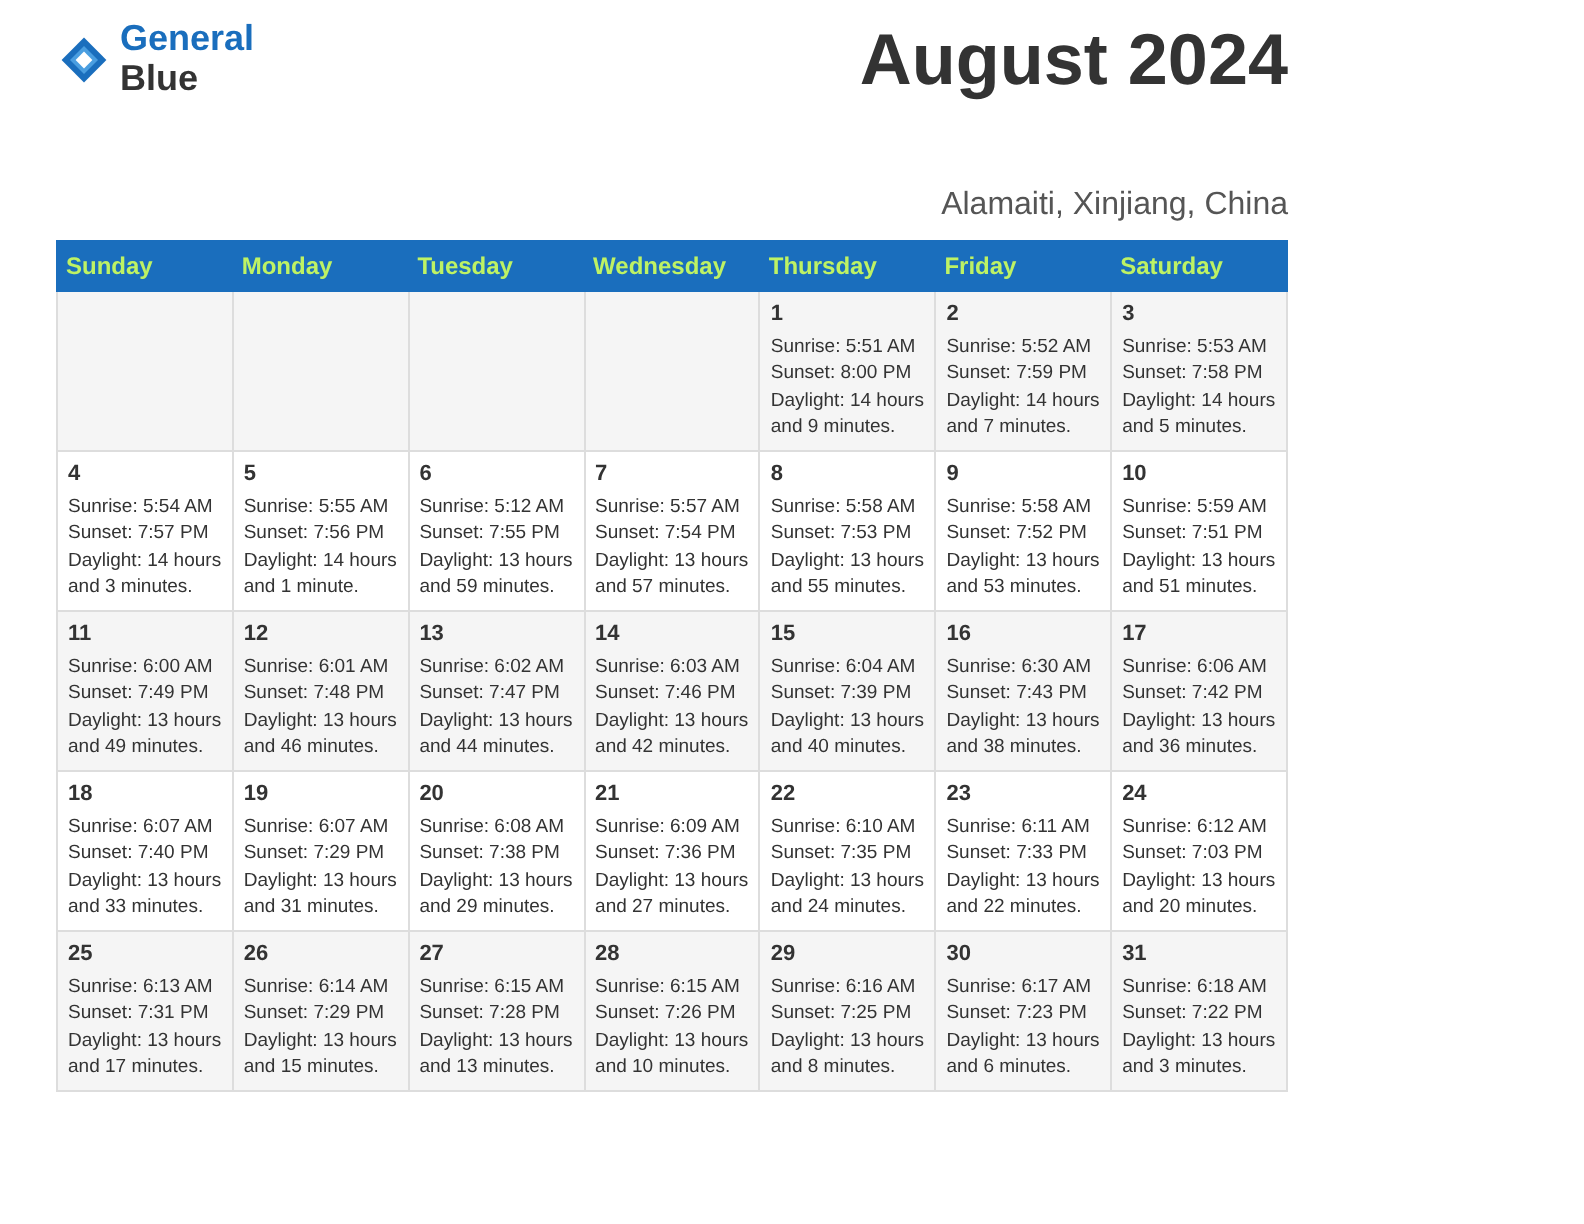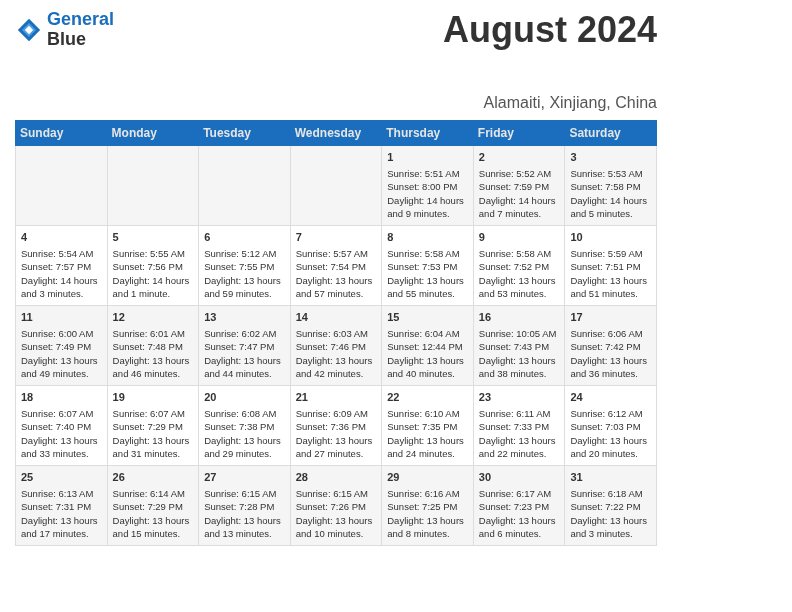--- a/index.html
+++ b/index.html
@@ -5,21 +5,21 @@
     * { margin: 0; padding: 0; box-sizing: border-box; }
     body {
       font-family: Arial, sans-serif;
       background: #fff;
       width: 792px;
       height: 612px;
       overflow: hidden;
     }
     .container {
       width: 672px;
-      padding: 10px 15px;
+      padding: 10px 28px;
     }
     .header {
       display: flex;
       align-items: flex-start;
       justify-content: space-between;
       margin-bottom: 8px;
     }
     .logo {
       display: flex;
       align-items: center;
@@ -55,21 +55,21 @@
     }
     table {
       width: 100%;
       border-collapse: collapse;
       table-layout: fixed;
     }
     thead tr {
       background-color: #1a6ebd;
     }
     thead th {
-      color: #e5e5e5;
+      color: #bef264;
       font-size: 12px;
       font-weight: bold;
       padding: 5px 4px;
       text-align: left;
       border: 1px solid #1a6ebd;
     }
     tbody tr {
       height: 80px;
     }
     tbody tr:nth-child(odd) {
@@ -234,27 +234,27 @@
           <td>
             <span class="day-num">14</span>
             <div>Sunrise: 6:03 AM</div>
             <div>Sunset: 7:46 PM</div>
             <div>Daylight: 13 hours</div>
             <div>and 42 minutes.</div>
           </td>
           <td>
             <span class="day-num">15</span>
             <div>Sunrise: 6:04 AM</div>
-            <div>Sunset: 12:44 PM</div>
+            <div>Sunset: 7:39 PM</div>
             <div>Daylight: 13 hours</div>
             <div>and 40 minutes.</div>
           </td>
           <td>
             <span class="day-num">16</span>
-            <div>Sunrise: 10:05 AM</div>
+            <div>Sunrise: 6:30 AM</div>
             <div>Sunset: 7:43 PM</div>
             <div>Daylight: 13 hours</div>
             <div>and 38 minutes.</div>
           </td>
           <td>
             <span class="day-num">17</span>
             <div>Sunrise: 6:06 AM</div>
             <div>Sunset: 7:42 PM</div>
             <div>Daylight: 13 hours</div>
             <div>and 36 minutes.</div>

